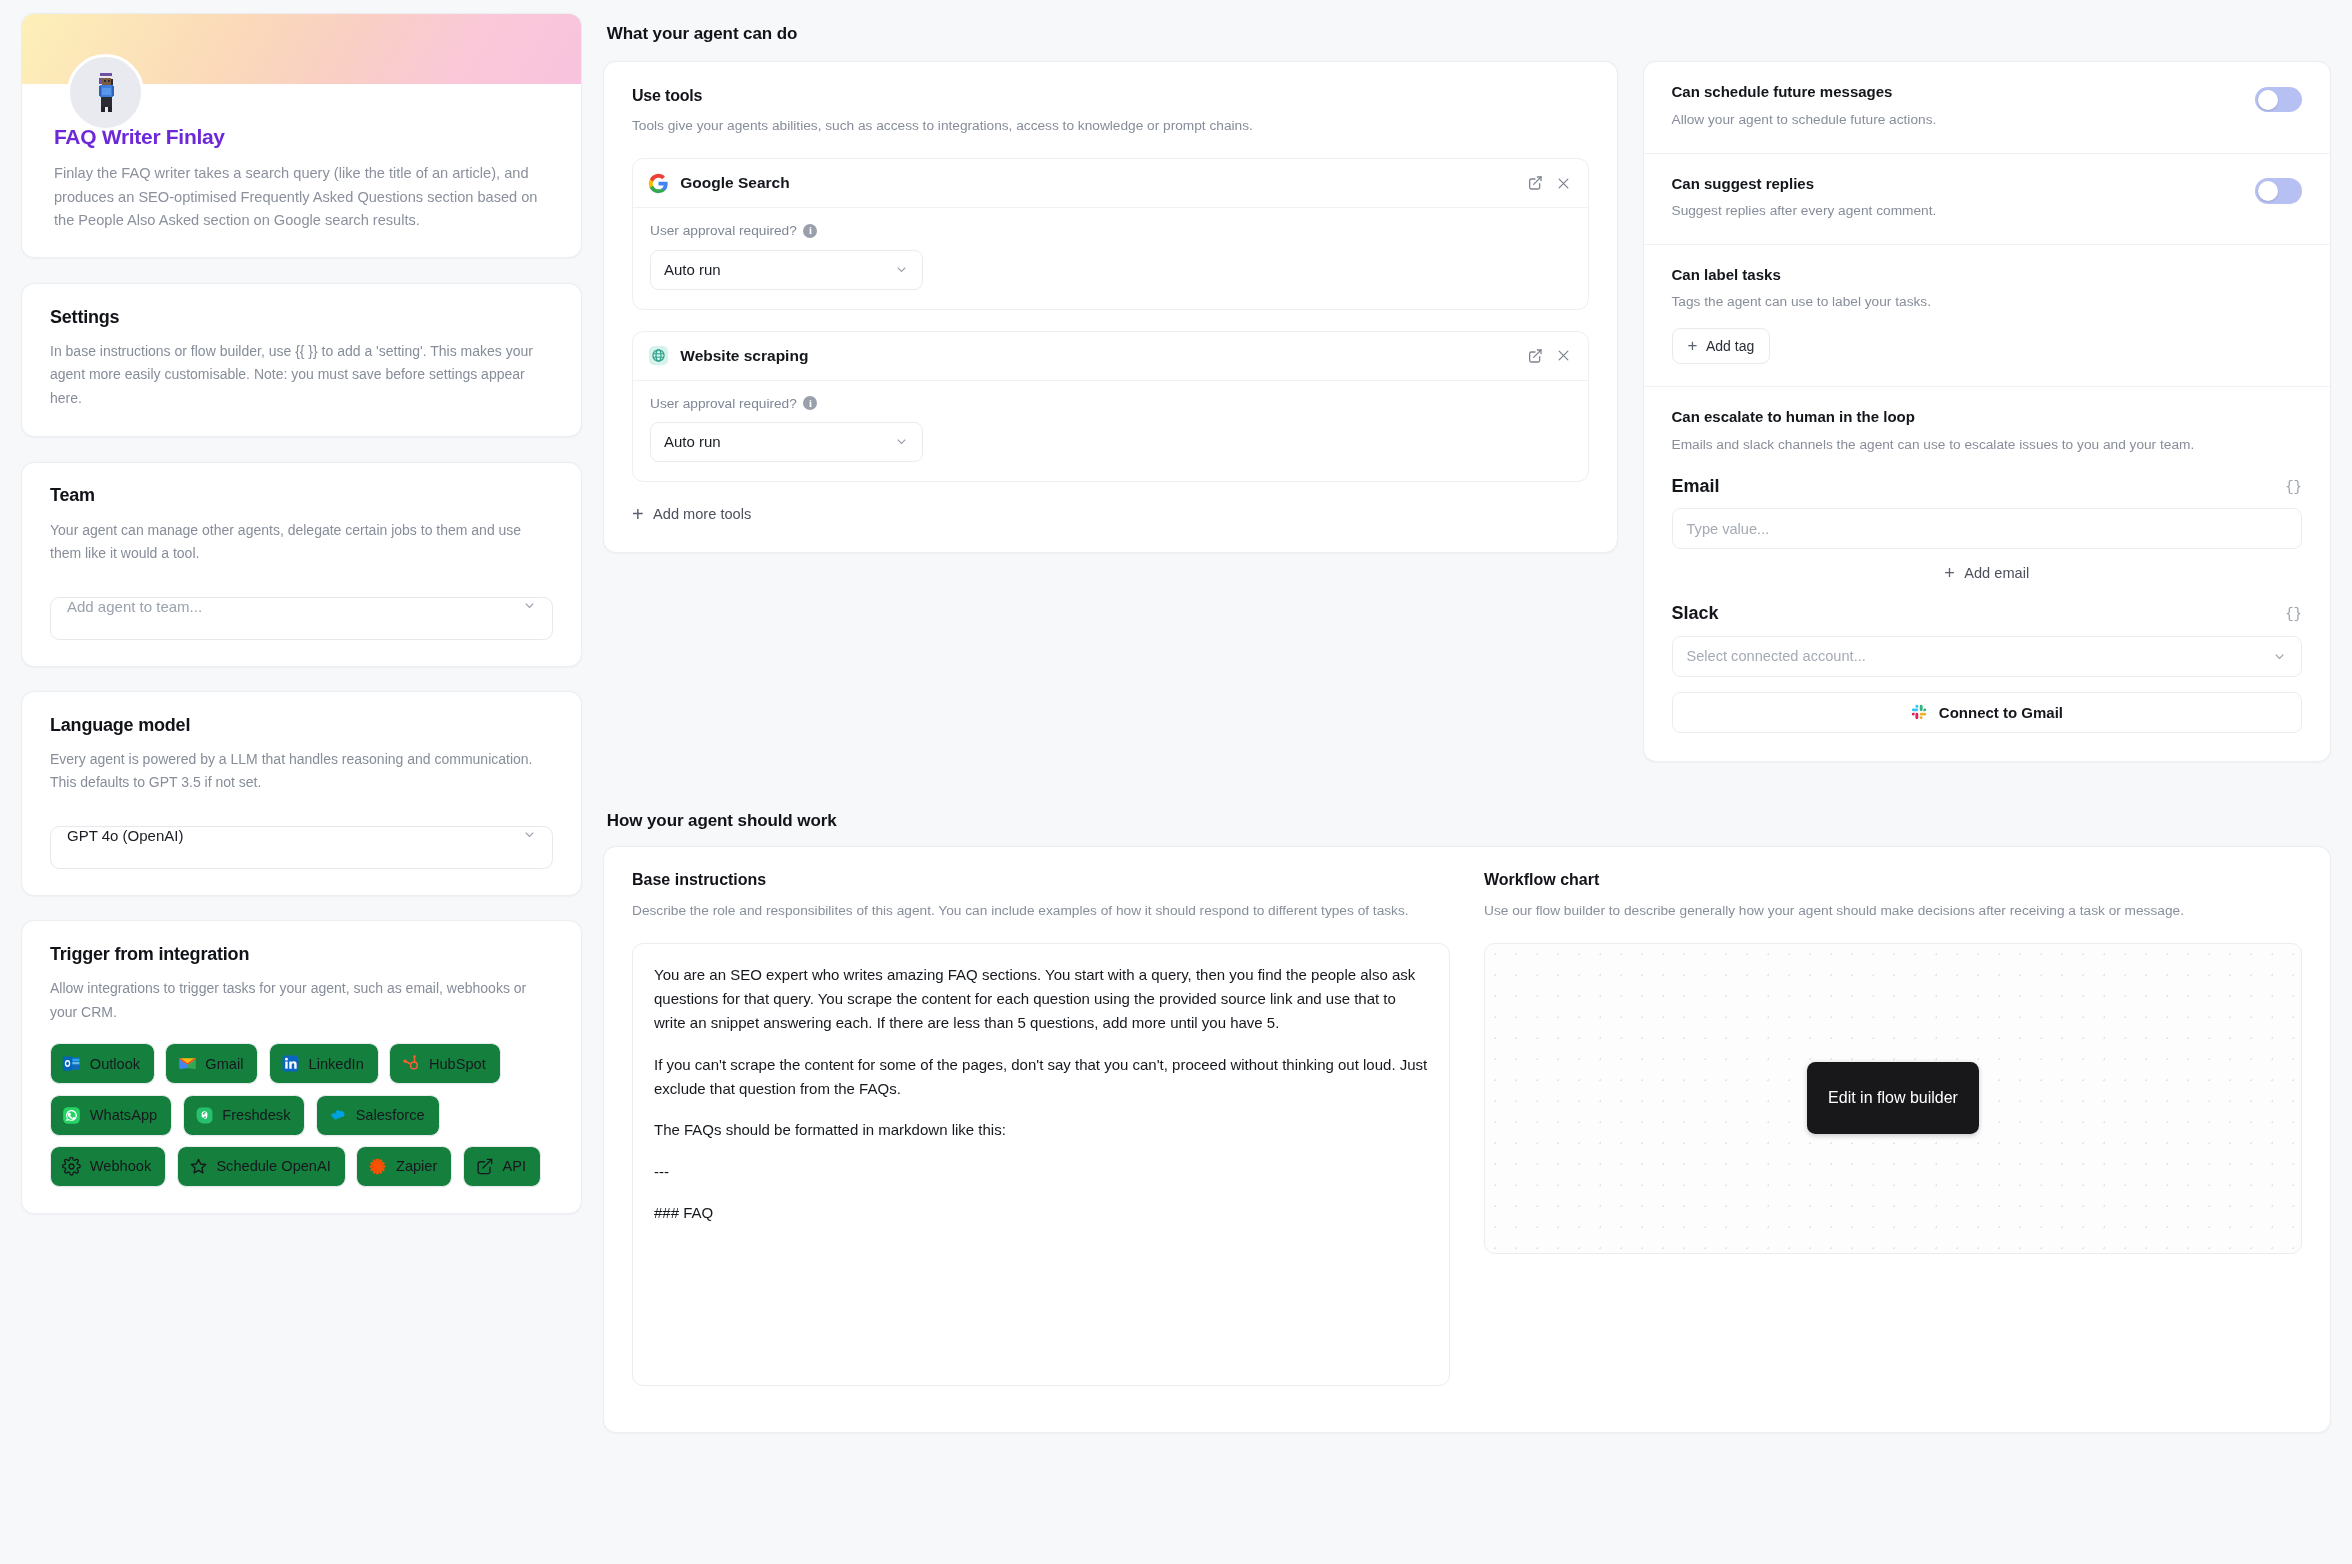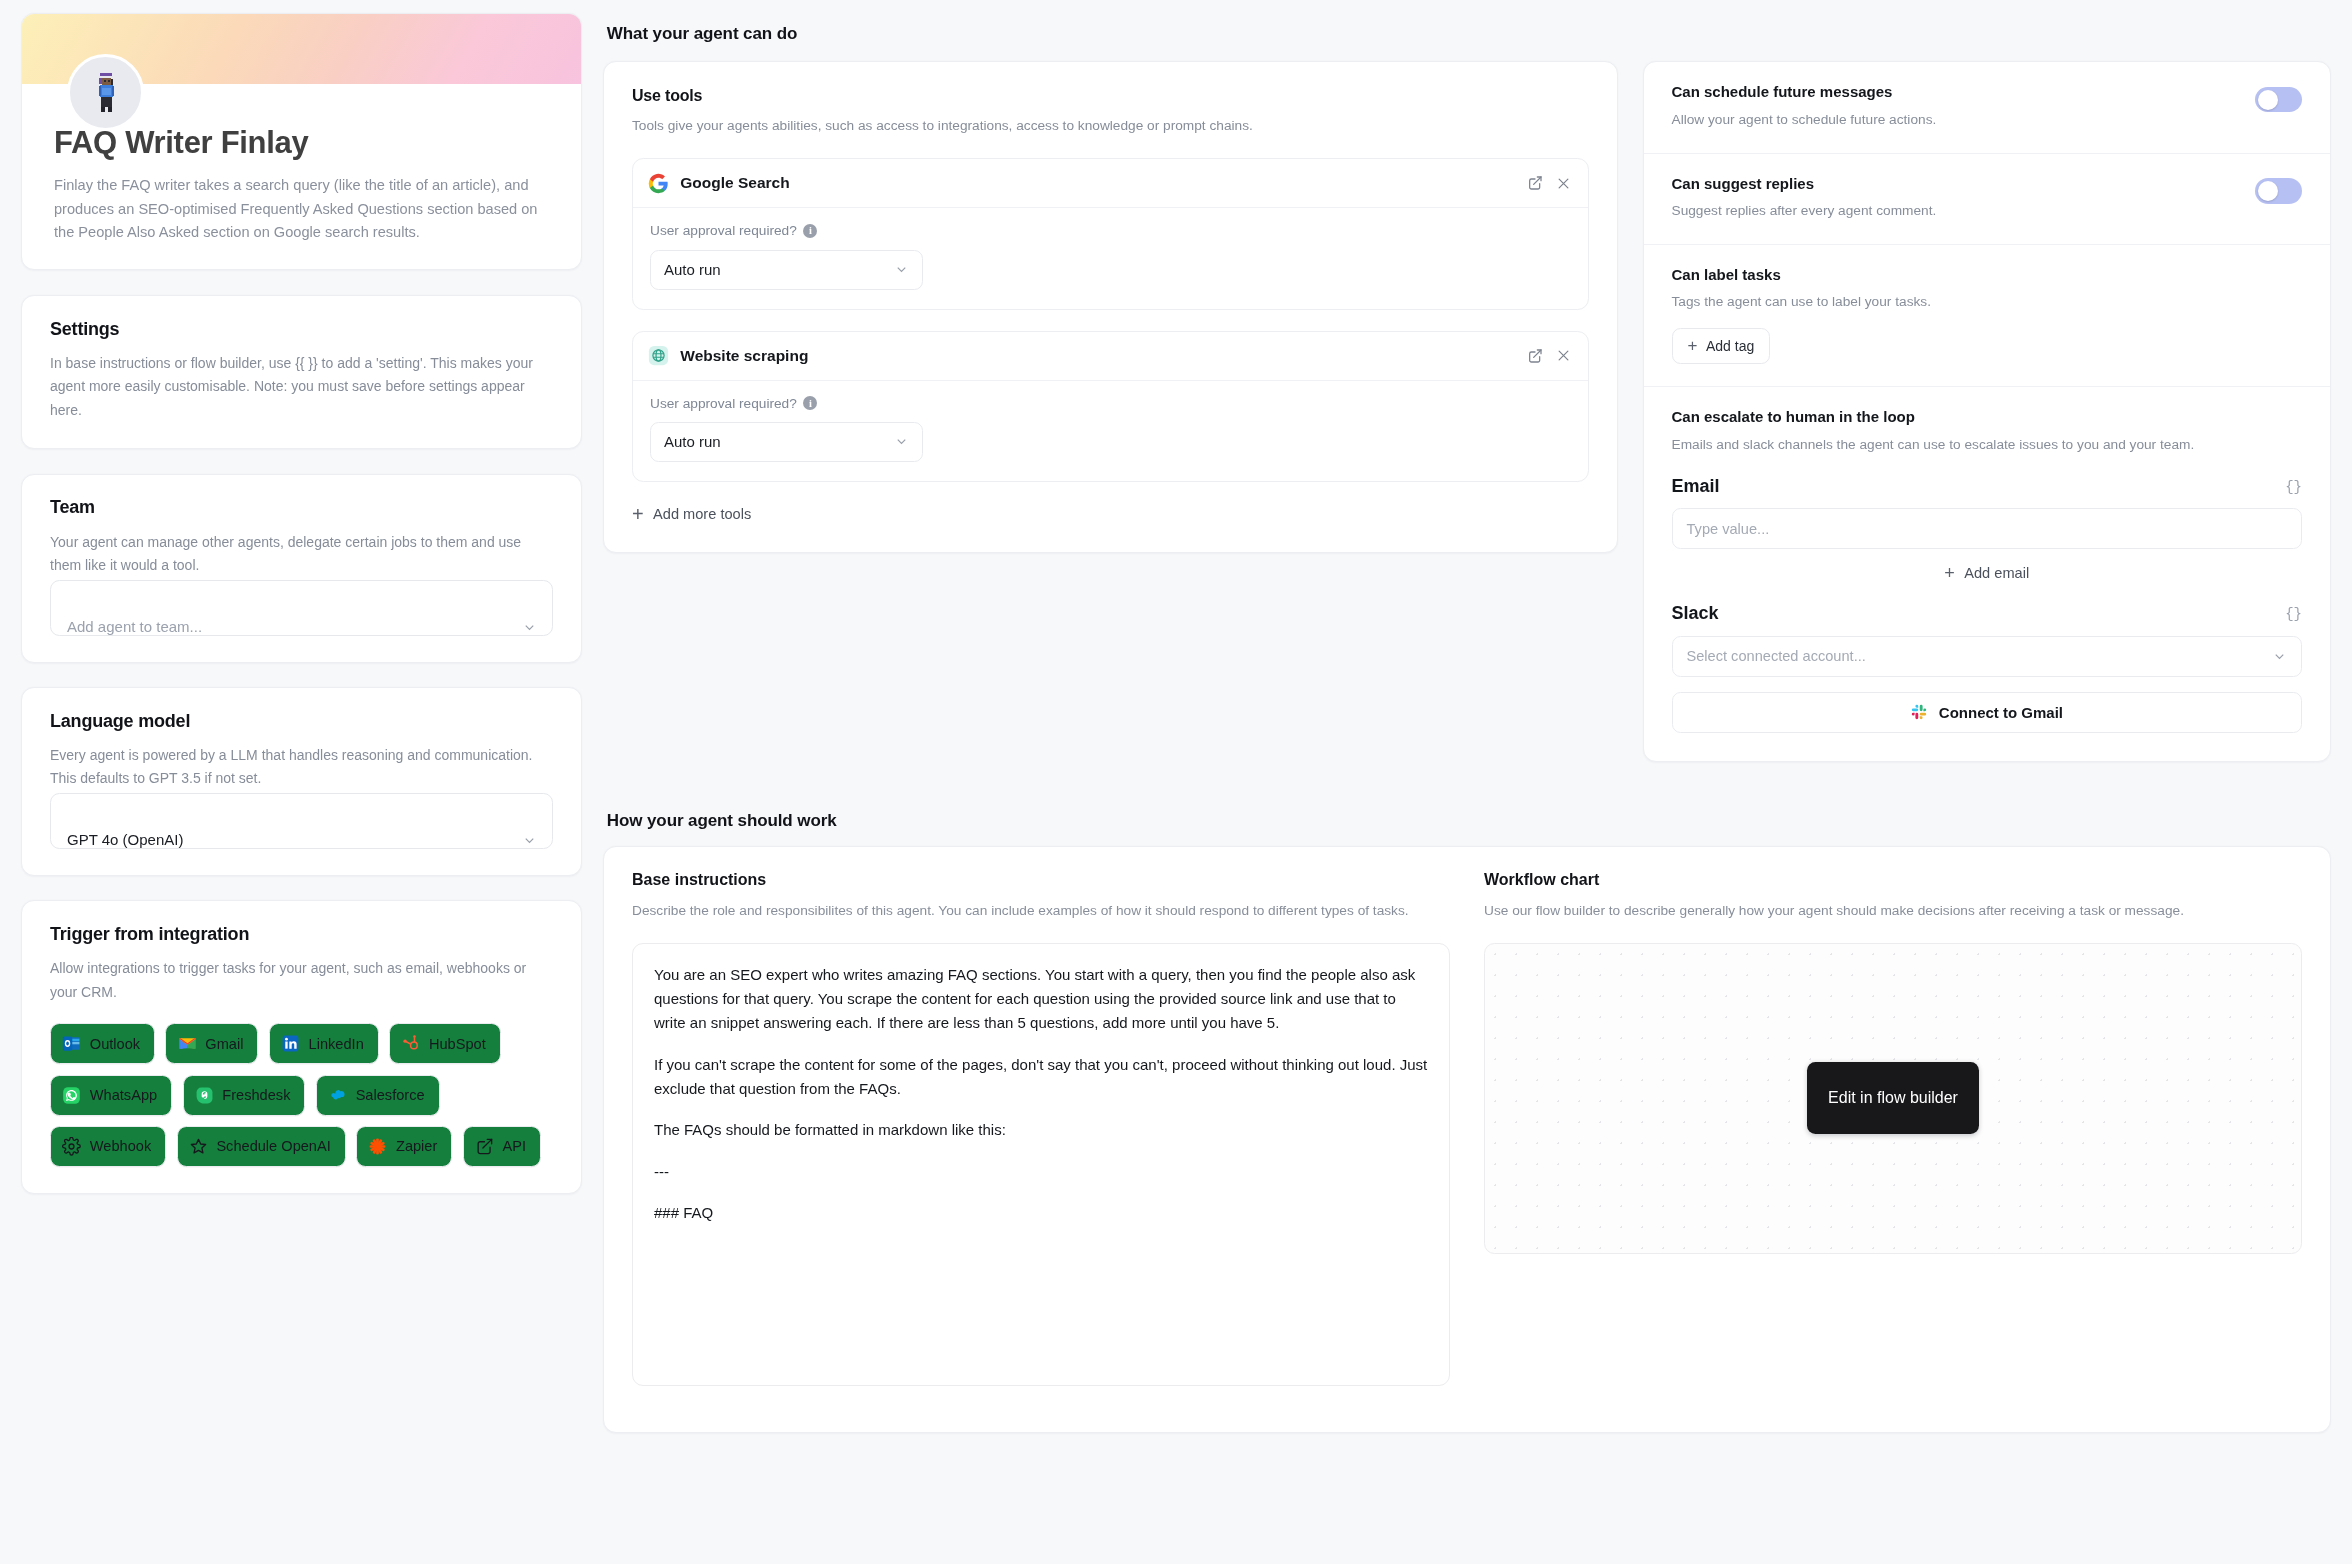--- a/index.html
+++ b/index.html
@@ -33,36 +33,36 @@
   }
   .avatar-wrap {
     position: absolute; top: 40px; left: 45px;
     width: 77px; height: 77px; border-radius: 50%;
     background: #e8eaf0;
     border: 3.8px solid #ffffff;
     display: flex; align-items: center; justify-content: center;
   }
   .avatar-sprite { width: 32px; height: 43px; }
   .profile-body { padding: 41px 32px 0 32px; }
-  .profile-name { font-size: 31px; font-weight: 700; letter-spacing: -0.3px; color: #404040; }
+  .profile-name { font-size: 21px; font-weight: 700; letter-spacing: -0.3px; color: #6d28d9; }
   .profile-desc {
     margin-top: 13px; font-size: 14.6px; line-height: 1.62; color: #8a909c;
   }
 
   
   .sec { padding: 22.6px 28px 26px 28px; }
   .sec-title { font-size: 18px; font-weight: 700; color: #111318; letter-spacing: -0.2px; }
   .sec-desc { margin-top: 12.2px; font-size: 14px; line-height: 1.68; color: #868d99; }
 
   .select-box {
-    margin-top: 2px;
-    height: 56px; width: 100%;
+    margin-top: 31px;
+    height: 43px; width: 100%;
     border: 0.9px solid #e6e8ec; border-radius: 9.4px;
     background: #fff;
-    display: flex; align-items: flex-end; justify-content: space-between;
+    display: flex; align-items: flex-start; justify-content: space-between;
     padding: 0 15px 0 16px;
     font-size: 15px; color: #1a1d23;
   }
   .select-box.placeholder { color: #9ba2ae; }
   .chev { width: 15px; height: 15px; color: #9aa0ab; }
 
   
   .chips { margin-top: 19px; display: flex; flex-wrap: wrap; gap: 10.4px; }
   .chip {
     display: inline-flex; align-items: center; gap: 8.5px;

